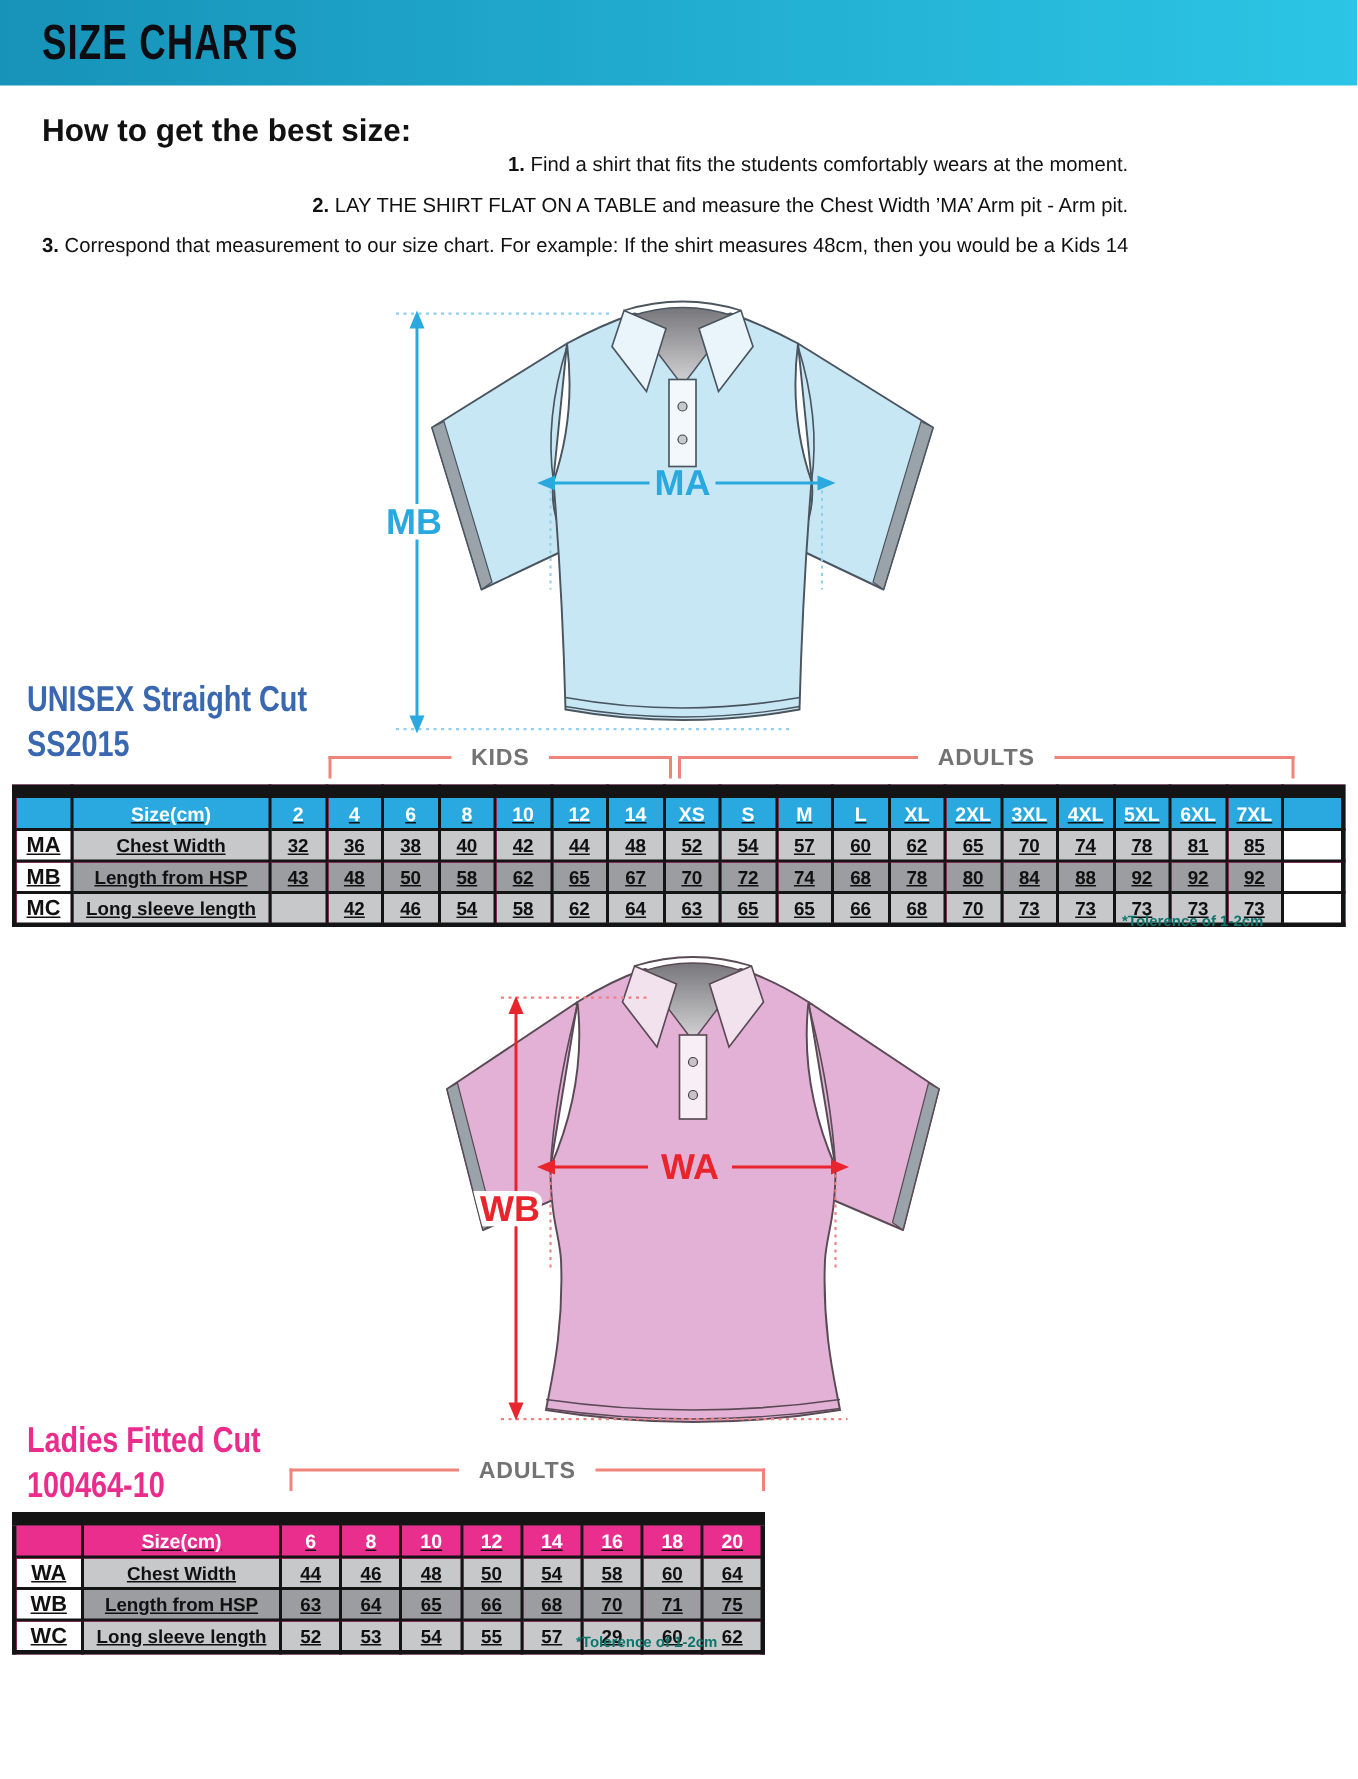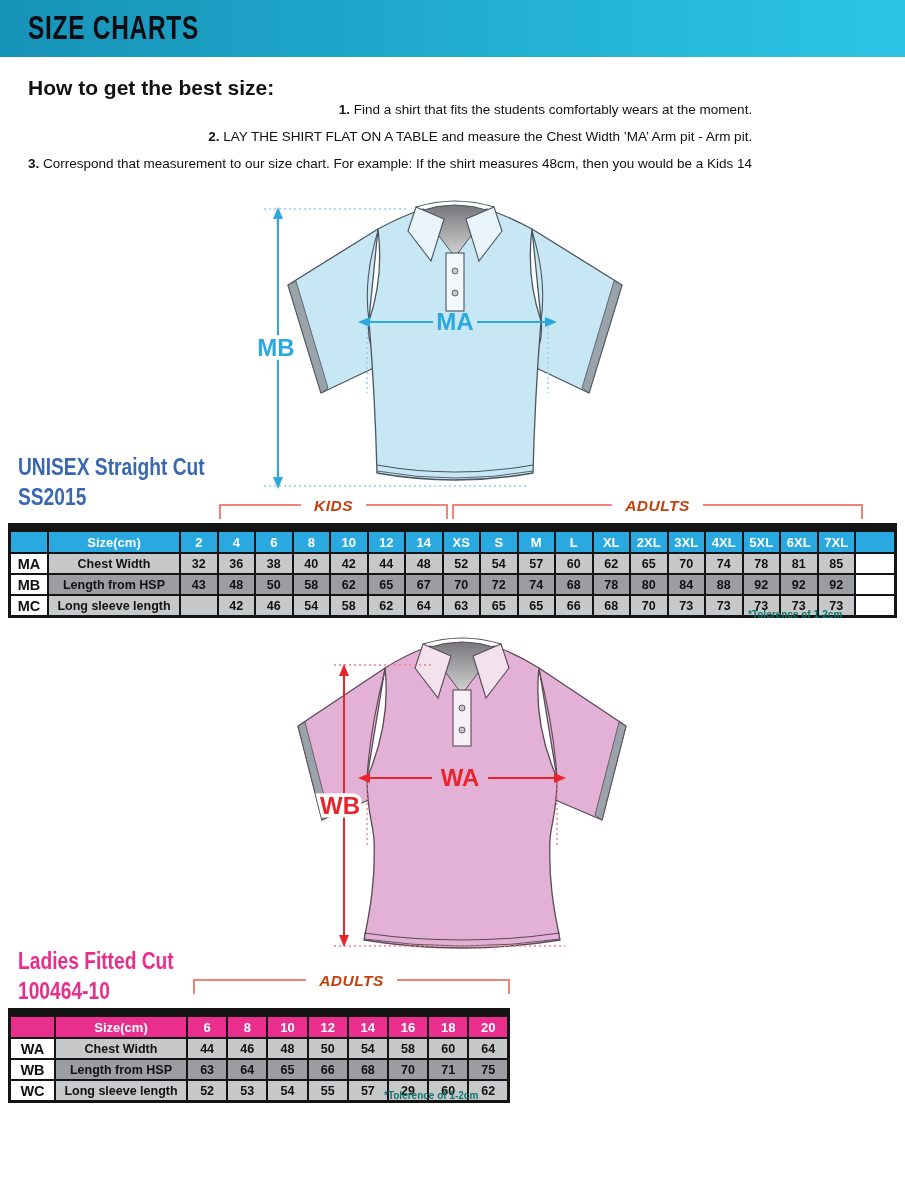--- a/index.html
+++ b/index.html
@@ -25,26 +25,26 @@
   .cut-title{position:absolute;font-weight:800;font-size:24px;line-height:30px;
              transform:scaleX(.8);transform-origin:left top;white-space:nowrap;}
   .cut-title.unisex{left:18px;top:452px;color:#3A68B0;}
   .cut-title.ladies{left:18px;top:946px;color:#EA2D8D;}
 
   
   .bracket{position:absolute;display:flex;align-items:flex-start;height:21px;}
   .bracket .seg{flex:1;height:13px;margin-top:7px;border-top:2px solid #F0837A;}
   .bracket .seg.first{border-left:2px solid #F0837A;}
   .bracket .seg.last{border-right:2px solid #F0837A;}
-  .bracket .lbl{font-weight:800;font-size:15.5px;color:#c2410c;padding:0 13px;
-                line-height:17px;letter-spacing:.5px;white-space:nowrap;font-style:italic;}
+  .bracket .lbl{font-weight:800;font-size:15.5px;color:#737373;padding:0 13px;
+                line-height:17px;letter-spacing:.5px;white-space:nowrap;}
 
   
   .size-table{position:absolute;border-collapse:collapse;table-layout:fixed;background:#ec4899;
-              border:3px solid #141414;border-top:9px solid #141414;}
+              border:3px solid #141414;border-top:9px solid #141414;text-decoration:underline;}
   .size-table th,.size-table td{border:2px solid #141414;text-align:center;padding:0;
               font-weight:bold;color:#111;overflow:hidden;white-space:nowrap;}
   .size-table thead th{color:#fff;font-size:13px;height:20px;}
   .t1 thead th{background:#29A9DF;}
   .t2 thead th{background:#E92E8E;}
   .size-table tbody td{font-size:12.5px;height:19px;}
   .size-table tbody tr:nth-child(odd) td{background:#C7C8CA;}
   .size-table tbody tr:nth-child(even) td{background:#9C9DA1;}
   .size-table tbody td:first-child{background:#fff !important;font-size:14.5px;}
   .t1 tbody td:last-child{background:#fff !important;}

